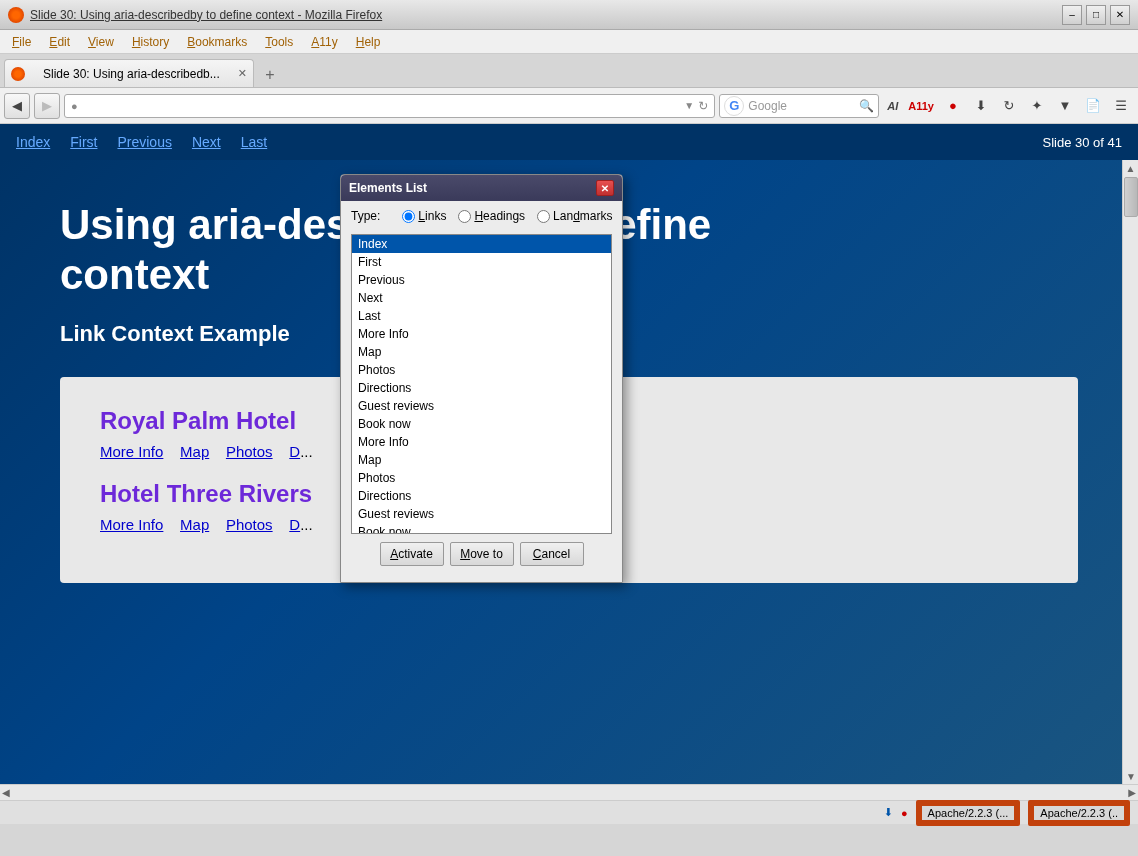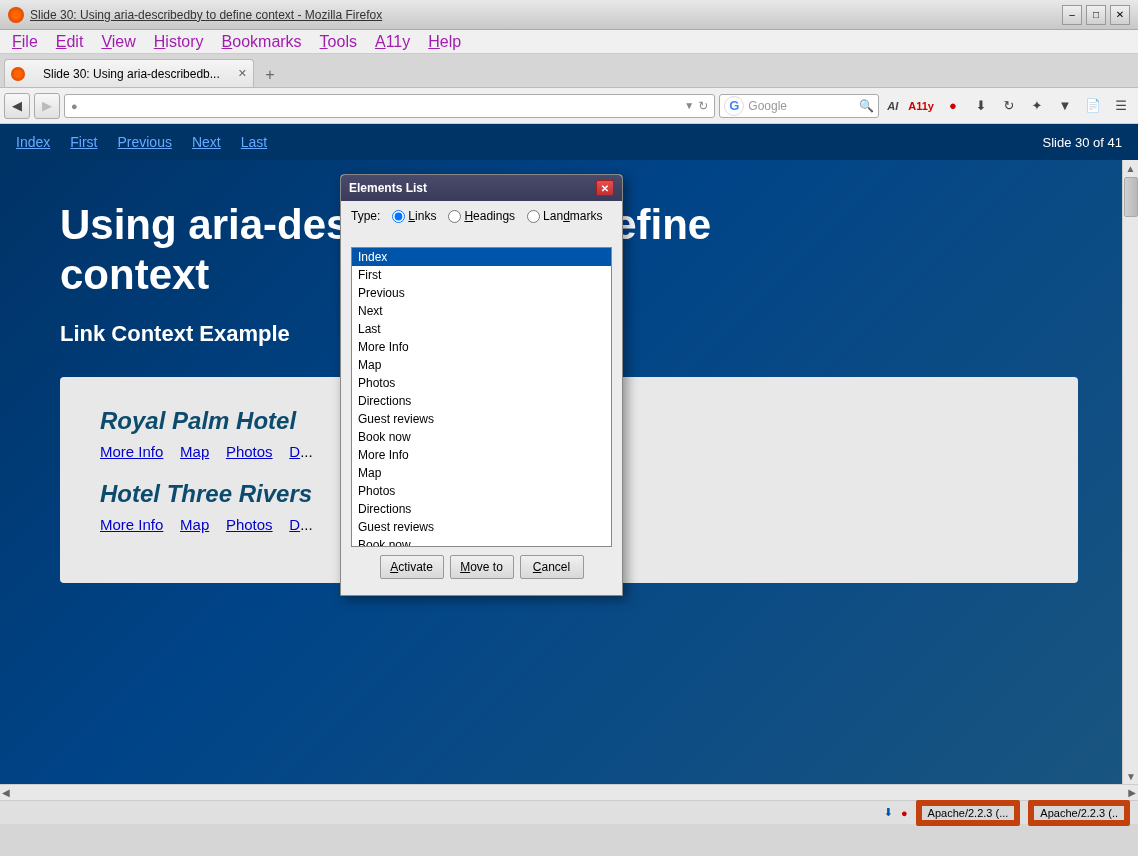--- a/index.html
+++ b/index.html
@@ -40,23 +40,23 @@
       background: #f0f0f0;
       height: 24px;
       display: flex;
       align-items: center;
       padding: 0 4px;
       border-bottom: 1px solid #ccc;
       gap: 2px;
     }
     .menubar-item {
       padding: 2px 8px;
-      font-size: 16px;
-      cursor: pointer;
-      color: #a21caf;
+      font-size: 12px;
+      cursor: pointer;
+      color: #a16207;
     }
     .menubar-item u { text-decoration: underline; }
 
     
     .tabbar {
       background: #d6d6d6;
       height: 34px;
       display: flex;
       align-items: flex-end;
       padding: 0 4px;
@@ -199,23 +199,22 @@
     }
     .slide-table-area {
       background: #e8e8e8;
       border-radius: 4px;
       padding: 30px 40px;
       margin-top: 20px;
     }
     .hotel-name {
       font-size: 24px;
       font-weight: bold;
-      color: #0c4a6e;
+      color: #6d28d9;
       margin-bottom: 8px;
-      font-style: italic;
     }
     .hotel-links {
       font-size: 15px;
       color: #000;
       margin-bottom: 20px;
     }
     .hotel-links span { color: #0000cc; text-decoration: underline; cursor: pointer; }
 
     
     .scrollbar-v {
@@ -315,22 +314,22 @@
       color: white;
       font-weight: bold;
     }
     .dialog-body {
       padding: 8px 10px;
       background: #ececec;
     }
     .dialog-type-row {
       display: flex;
       align-items: flex-end;
-      margin-bottom: 24px;
-      gap: 6px;
+      margin-bottom: 11px;
+      gap: 16px;
     }
     .dialog-type-label {
       font-size: 12px;
       margin-right: 6px;
     }
     .radio-group {
       display: flex;
       gap: 12px;
     }
     .radio-item {

